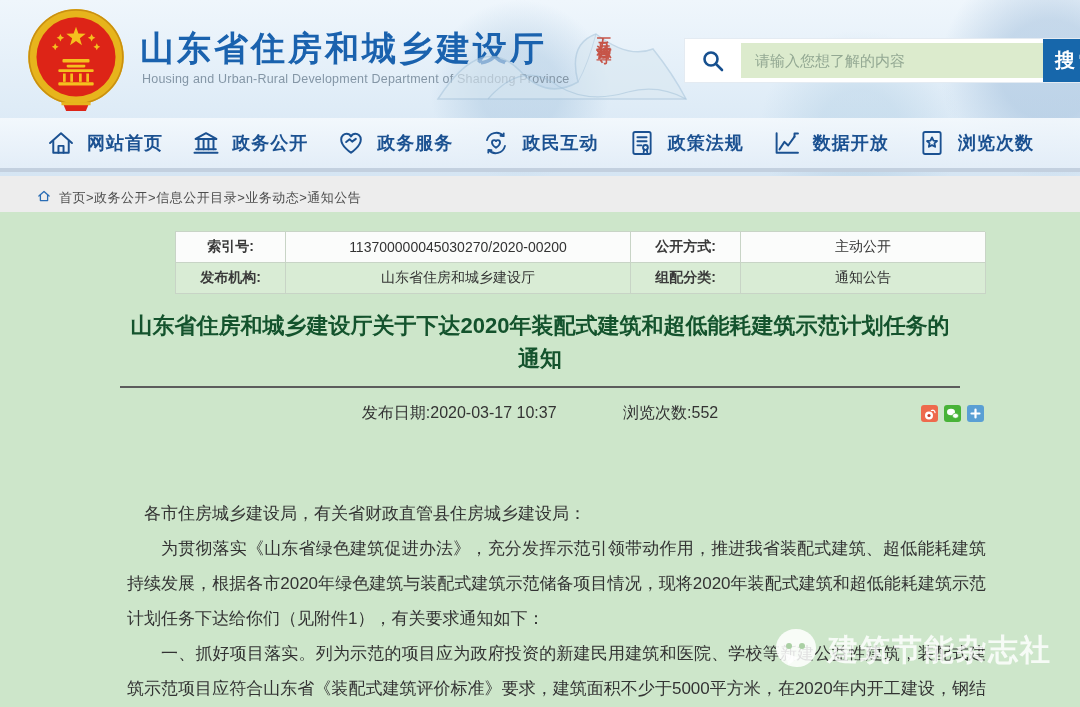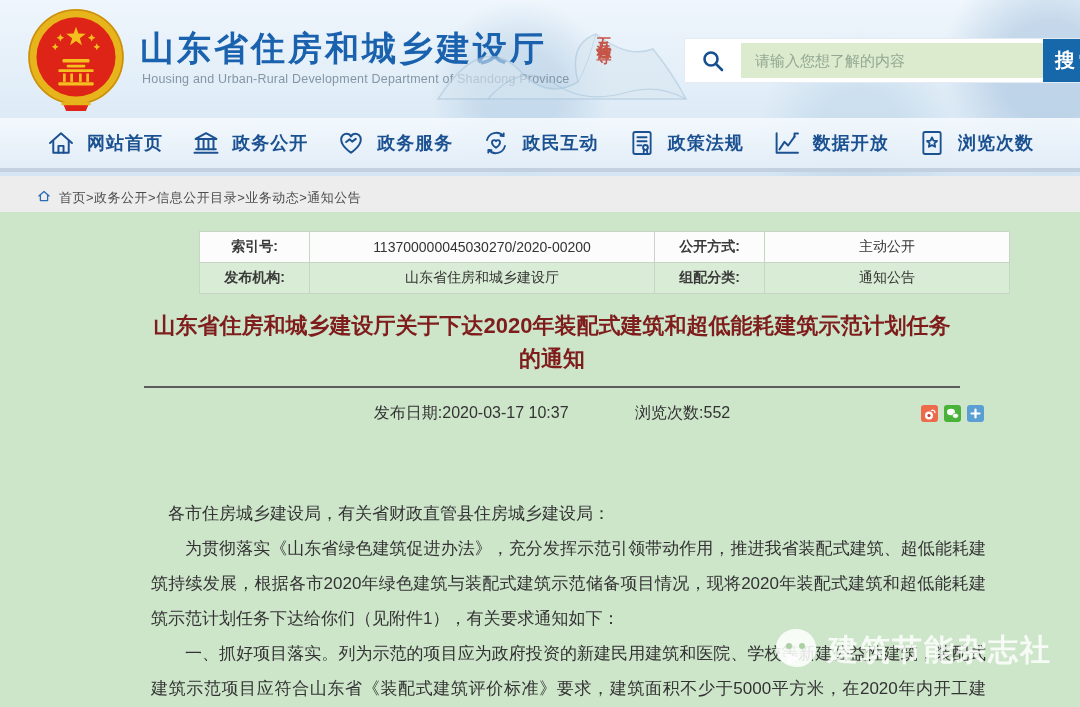--- a/index.html
+++ b/index.html
@@ -41,29 +41,29 @@
   }
   .nav-item { display:flex; align-items:center; gap:11px; cursor:pointer; }
   .nav-item svg { display:block; }
   .nav-label { font-size:18px; font-weight:bold; color:#1b5191; letter-spacing:1px; }
 
   
   .breadcrumb { position:absolute; left:0; top:176px; width:1080px; height:44px; background:#ededed; display:flex; align-items:center; padding-left:37px; gap:8px; }
   .breadcrumb-text { font-size:13px; color:#4d4d4d; letter-spacing:.5px; }
 
   
-  .content { position:absolute; left:0; top:212px; width:1080px; height:495px; background:#cde6ca;padding-left:24px; }
+  .content { position:absolute; left:0; top:212px; width:1080px; height:495px; background:#cde6ca; }
 
   .info-table { margin:19px 0 0 175px; width:810px; display:grid; grid-template-columns:110px 345px 110px 245px; border-top:1px solid #c8d4c6; border-left:1px solid #c8d4c6; }
   .info-cell { height:31px; display:flex; align-items:center; justify-content:center; font-size:14px; color:#333; border-right:1px solid #c8d4c6; border-bottom:1px solid #c8d4c6; text-align:center; }
   .row1 { background:#fbfcfb; }
   .row2 { background:#d9ecd5; }
   .info-label { font-weight:bold; color:#3a3a3a; font-weight:600; }
 
-  .article-title { margin:15px 120px 0 120px; text-align:center; font-size:22px; line-height:33px; font-weight:bold; color:#7f1d1d; }
+  .article-title { margin:15px 120px 0 120px; text-align:center; font-size:22px; line-height:33px; font-weight:bold; color:#14532d; }
   .title-divider { margin:11px 120px 0 120px; border:none; border-top:2px solid #5c5c5c; }
 
   .meta-row { position:relative; margin-top:15px; height:22px; text-align:center; font-size:16px; color:#333; }
   .meta-views { margin-left:62px; }
   .share-icons { position:absolute; right:96px; top:2px; display:flex; gap:6px; }
   .share-icons svg { display:block; cursor:pointer; }
 
   .article-body { margin:71px 94px 0 127px; font-size:17px; line-height:35px; color:#333; text-align:justify; }
   .article-body p { margin:0; }
   .p-first { text-indent:1em; }

